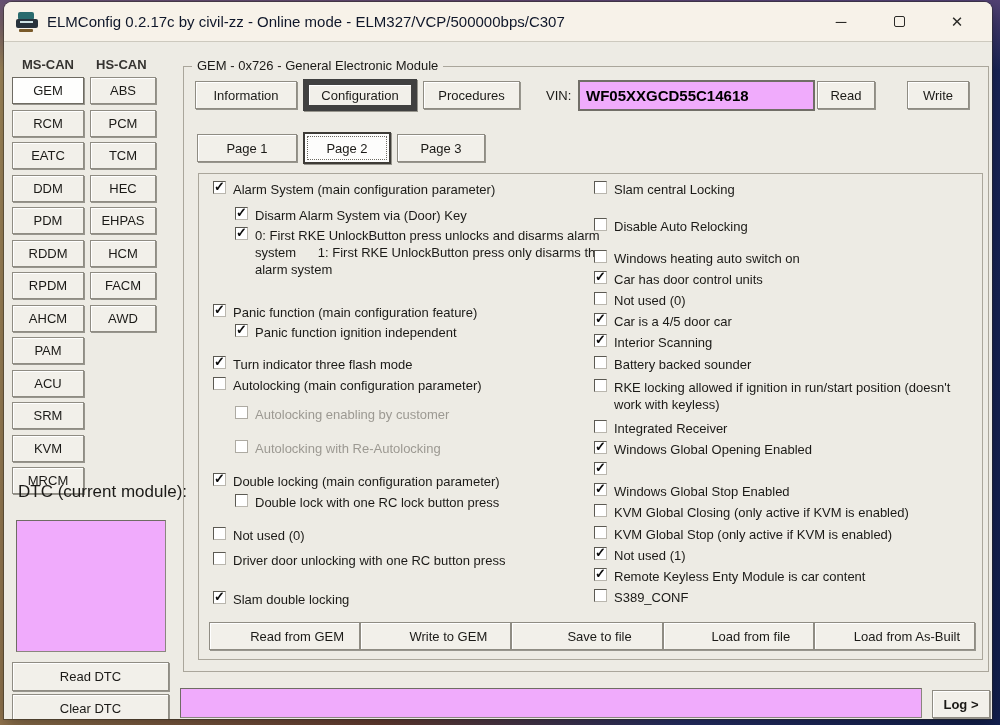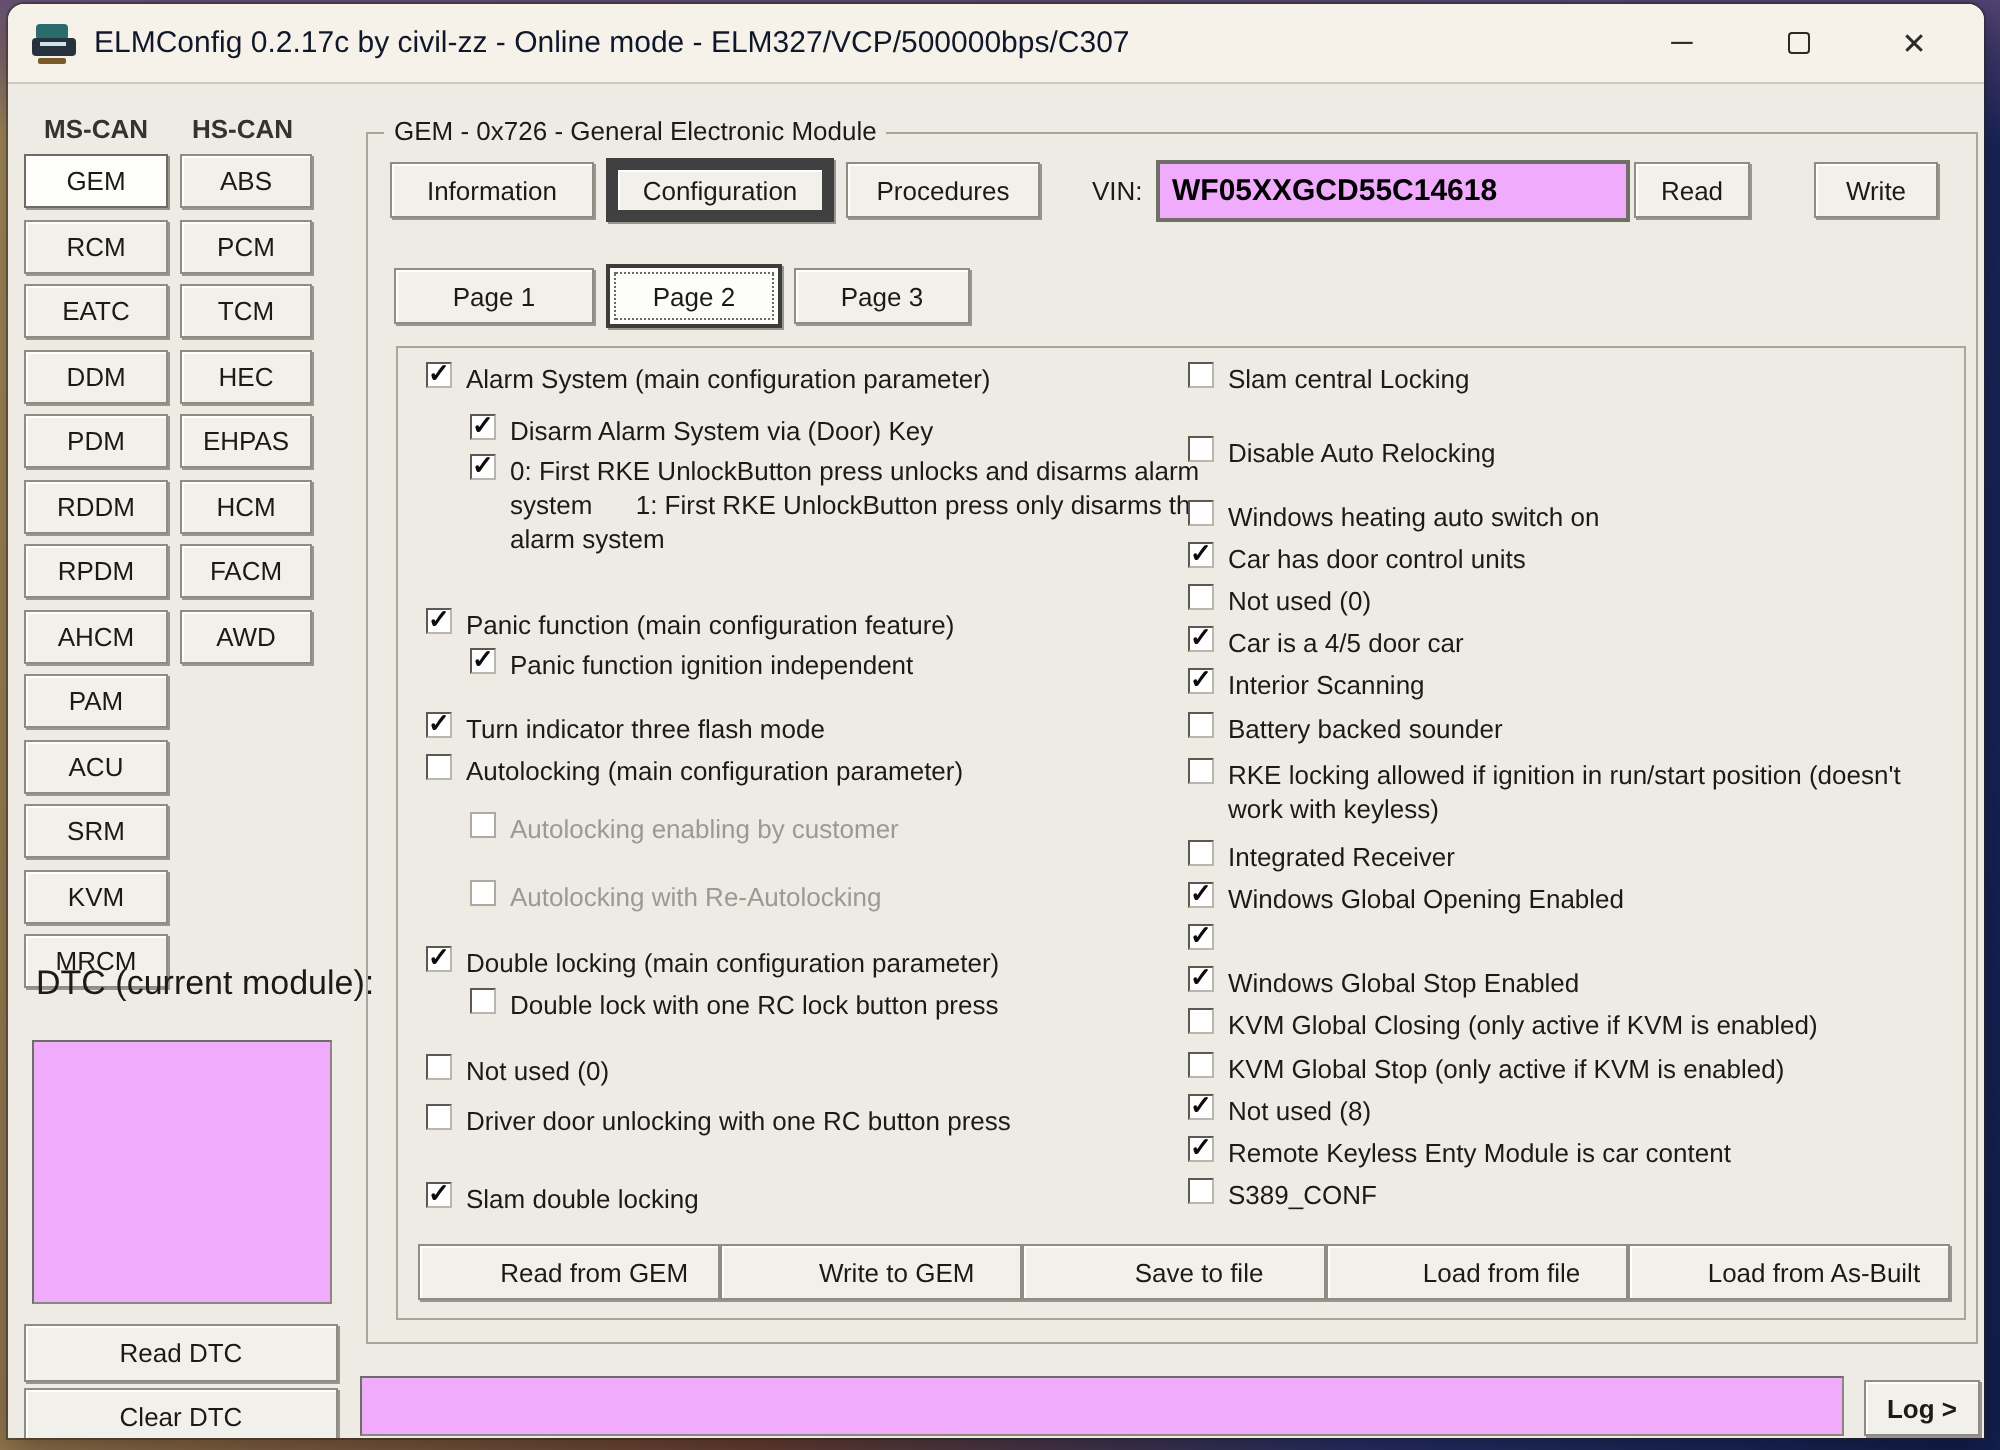--- a/index.html
+++ b/index.html
@@ -273,21 +273,21 @@
           <label class="cb" style="top:330px">
               <span class="box"></span>
               <span class="t">KVM Global Closing (only active if KVM is enabled)</span>
             </label>
           <label class="cb" style="top:352px">
               <span class="box"></span>
               <span class="t">KVM Global Stop (only active if KVM is enabled)</span>
             </label>
           <label class="cb on" style="top:373px">
               <span class="box"></span>
-              <span class="t">Not used (8)</span>
+              <span class="t">Not used (1)</span>
             </label>
           <label class="cb on" style="top:394px">
               <span class="box"></span>
               <span class="t">Remote Keyless Enty Module is car content</span>
             </label>
           <label class="cb" style="top:415px">
               <span class="box"></span>
               <span class="t">S389_CONF</span>
             </label>
         </div>

